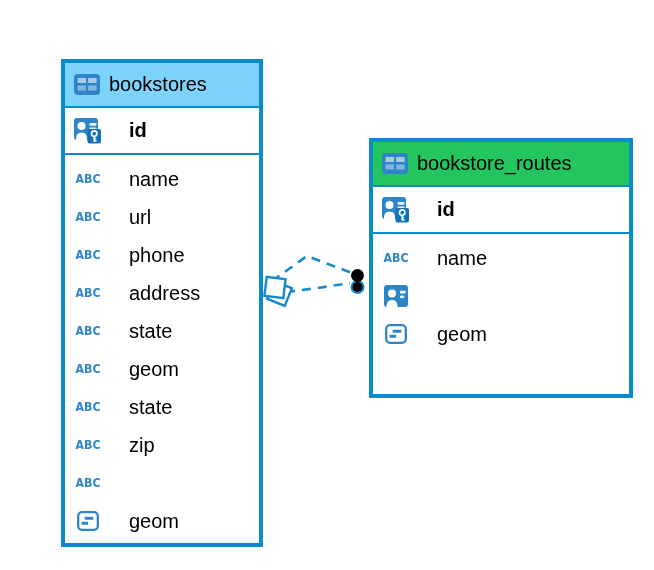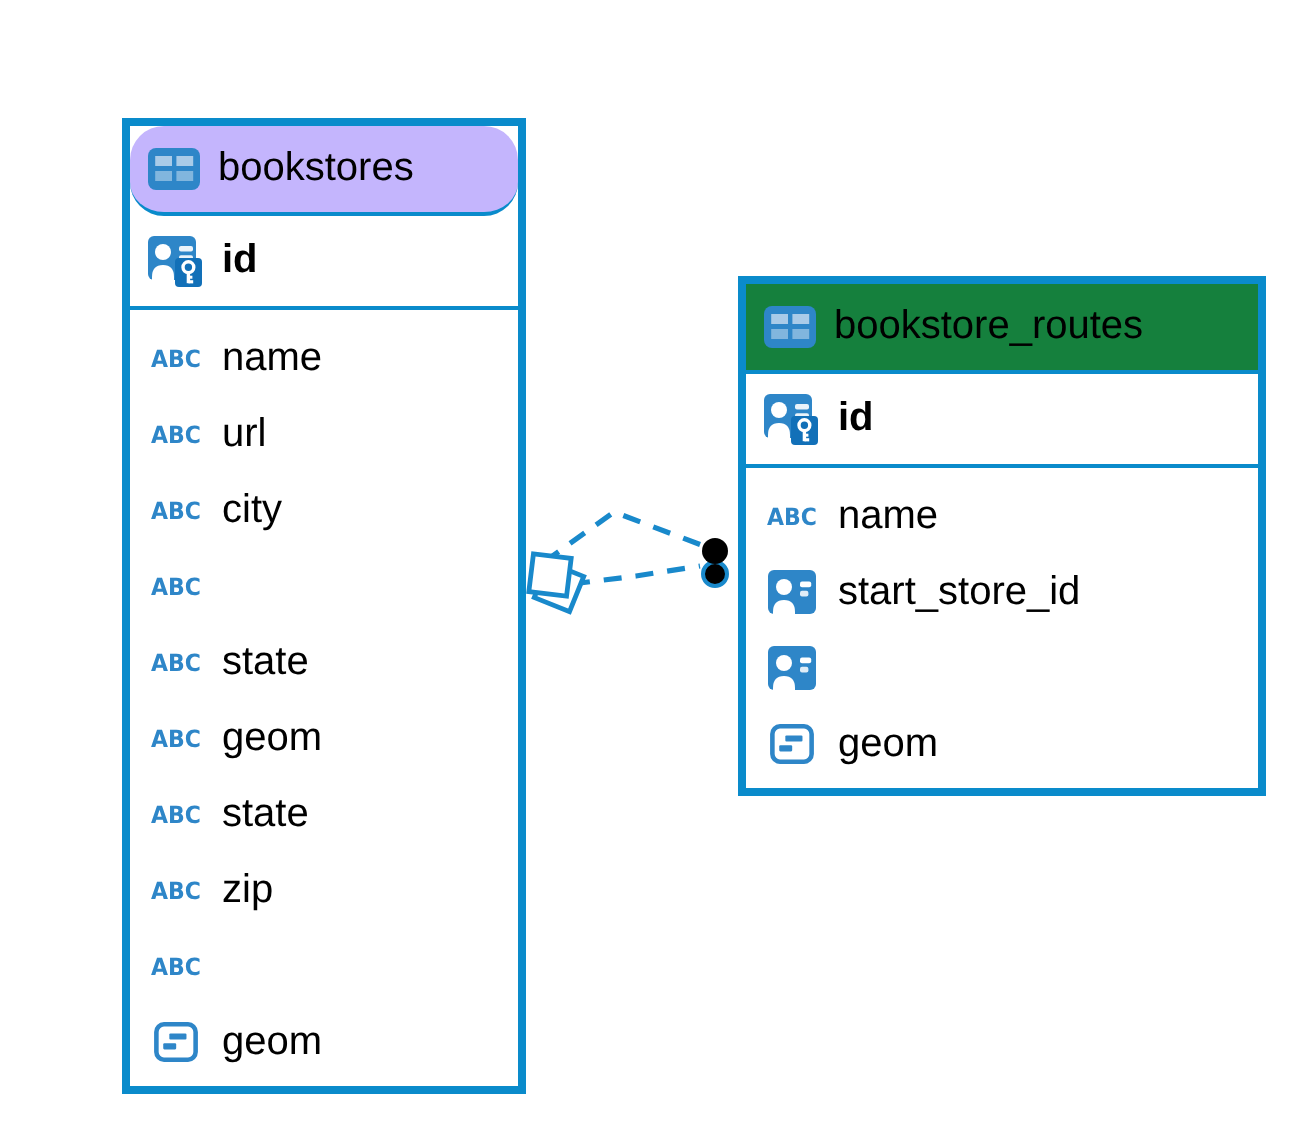--- a/index.html
+++ b/index.html
@@ -19,21 +19,21 @@
   .table-header{
     height:43px;display:flex;align-items:center;gap:9px;padding:0 9px;
     border-bottom:2px solid #0A8BCB;font-size:20px;white-space:nowrap;overflow:hidden;
   }
   .pk-section{border-bottom:2px solid #0A8BCB;}
   .pk-section .row{height:45px;}
   .pk-section .field-name{font-weight:700;}
   .body-section{padding:5px 0 7px 0;}
   .body-section .row{height:38px;}
 
-  .row{display:flex;align-items:center;gap:9px;padding:0 9px;font-size:20px;white-space:nowrap;}
+  .row{display:flex;align-items:center;gap:27px;padding:0 9px;font-size:20px;white-space:nowrap;}
 
   .type-icon{flex:0 0 28px;width:28px;height:26px;display:flex;align-items:center;justify-content:center;}
   .type-icon .ic{display:none;}
   .type-icon.icon-pk .ic-pk{display:block;}
   .type-icon.icon-fk .ic-fk{display:block;}
   .type-icon.icon-geometry .ic-geometry{display:block;}
   .type-icon.icon-text .ic-text{
     display:inline-block;font-weight:700;font-size:11px;letter-spacing:0;
     color:#2E86C8;font-family:"DejaVu Sans", sans-serif;transform:scaleY(1.08);
   }
@@ -42,21 +42,21 @@
   svg.overlay{position:absolute;inset:0;pointer-events:none;}
   .dash{fill:none;stroke:#1989CB;stroke-width:2.6;stroke-dasharray:9 7;}
   .sq{fill:#fff;stroke:#1989CB;stroke-width:2.4;}
 </style>
 </head>
 <body>
 
 <div class="canvas">
 
   <div class="er-table" id="table-bookstores">
-    <div class="table-header" style="background: #c4b5fd; border-radius: 17px;">
+    <div class="table-header" style="background: #7dd3fc;">
       <svg width="26" height="21" viewBox="0 0 26 21">
         <rect x="0" y="0" width="26" height="21" rx="4" fill="#2E86C8"></rect>
         <rect x="3.6" y="4" width="8.4" height="5" fill="#A9CBE8"></rect>
         <rect x="14.2" y="4" width="8.4" height="5" fill="#A9CBE8"></rect>
         <rect x="3.6" y="11.5" width="8.4" height="5" fill="#ffffff" opacity="0.4"></rect>
         <rect x="14.2" y="11.5" width="8.4" height="5" fill="#ffffff" opacity="0.4"></rect>
       </svg>
       <span>bookstores</span>
     </div>
 
@@ -101,29 +101,30 @@
           </span>
           <span class="field-name">url</span>
         </div>
 
         <div class="row">
           <span class="type-icon icon-text">
 
             <span class="ic ic-text">ABC</span>
 
           </span>
-          <span class="field-name">city</span>
-        </div>
-
-        <div class="row">
-          <span class="type-icon icon-text">
-
-            <span class="ic ic-text">ABC</span>
-
-          </span>
+          <span class="field-name">phone</span>
+        </div>
+
+        <div class="row">
+          <span class="type-icon icon-text">
+
+            <span class="ic ic-text">ABC</span>
+
+          </span>
+          <span class="field-name">address</span>
         </div>
 
         <div class="row">
           <span class="type-icon icon-text">
 
             <span class="ic ic-text">ABC</span>
 
           </span>
           <span class="field-name">state</span>
         </div>
@@ -171,21 +172,21 @@
               <rect x="8" y="6" width="9" height="3.2" rx="0.6" fill="#2E86C8"></rect>
               <rect x="4.8" y="11.2" width="6.8" height="3.2" rx="0.6" fill="#2E86C8"></rect>
             </svg>
           </span>
           <span class="field-name">geom</span>
         </div>
       </div>
   </div>
 
   <div class="er-table" id="table-bookstore-routes">
-    <div class="table-header" style="background: #15803d;">
+    <div class="table-header" style="background: #22c55e;">
       <svg width="26" height="21" viewBox="0 0 26 21">
         <rect x="0" y="0" width="26" height="21" rx="4" fill="#2E86C8"></rect>
         <rect x="3.6" y="4" width="8.4" height="5" fill="#A9CBE8"></rect>
         <rect x="14.2" y="4" width="8.4" height="5" fill="#A9CBE8"></rect>
         <rect x="3.6" y="11.5" width="8.4" height="5" fill="#ffffff" opacity="0.4"></rect>
         <rect x="14.2" y="11.5" width="8.4" height="5" fill="#ffffff" opacity="0.4"></rect>
       </svg>
       <span>bookstore_routes</span>
     </div>
 
@@ -215,34 +216,20 @@
 
         <div class="row">
           <span class="type-icon icon-text">
 
             <span class="ic ic-text">ABC</span>
 
           </span>
           <span class="field-name">name</span>
         </div>
 
-        <div class="row">
-          <span class="type-icon icon-fk">
-
-            <svg class="ic ic-fk" width="24" height="22" viewBox="0 0 24 22">
-              <rect x="0" y="0" width="24" height="22" rx="3" fill="#2E86C8"></rect>
-              <circle cx="8" cy="8.5" r="4" fill="#fff"></circle>
-              <path d="M2.5 21 Q2.5 15 8 15 Q13.5 15 13.5 21 L13.5 22 L2.5 22 Z" fill="#fff"></path>
-              <rect x="16" y="5.8" width="5.6" height="2.8" rx="1" fill="#fff"></rect>
-              <rect x="16" y="10.4" width="4.2" height="2.8" rx="1" fill="#fff" opacity="0.85"></rect>
-            </svg>
-
-          </span>
-          <span class="field-name">start_store_id</span>
-        </div>
 
         <div class="row">
           <span class="type-icon icon-fk">
 
             <svg class="ic ic-fk" width="24" height="22" viewBox="0 0 24 22">
               <rect x="0" y="0" width="24" height="22" rx="3" fill="#2E86C8"></rect>
               <circle cx="8" cy="8.5" r="4" fill="#fff"></circle>
               <path d="M2.5 21 Q2.5 15 8 15 Q13.5 15 13.5 21 L13.5 22 L2.5 22 Z" fill="#fff"></path>
               <rect x="16" y="5.8" width="5.6" height="2.8" rx="1" fill="#fff"></rect>
               <rect x="16" y="10.4" width="4.2" height="2.8" rx="1" fill="#fff" opacity="0.85"></rect>

